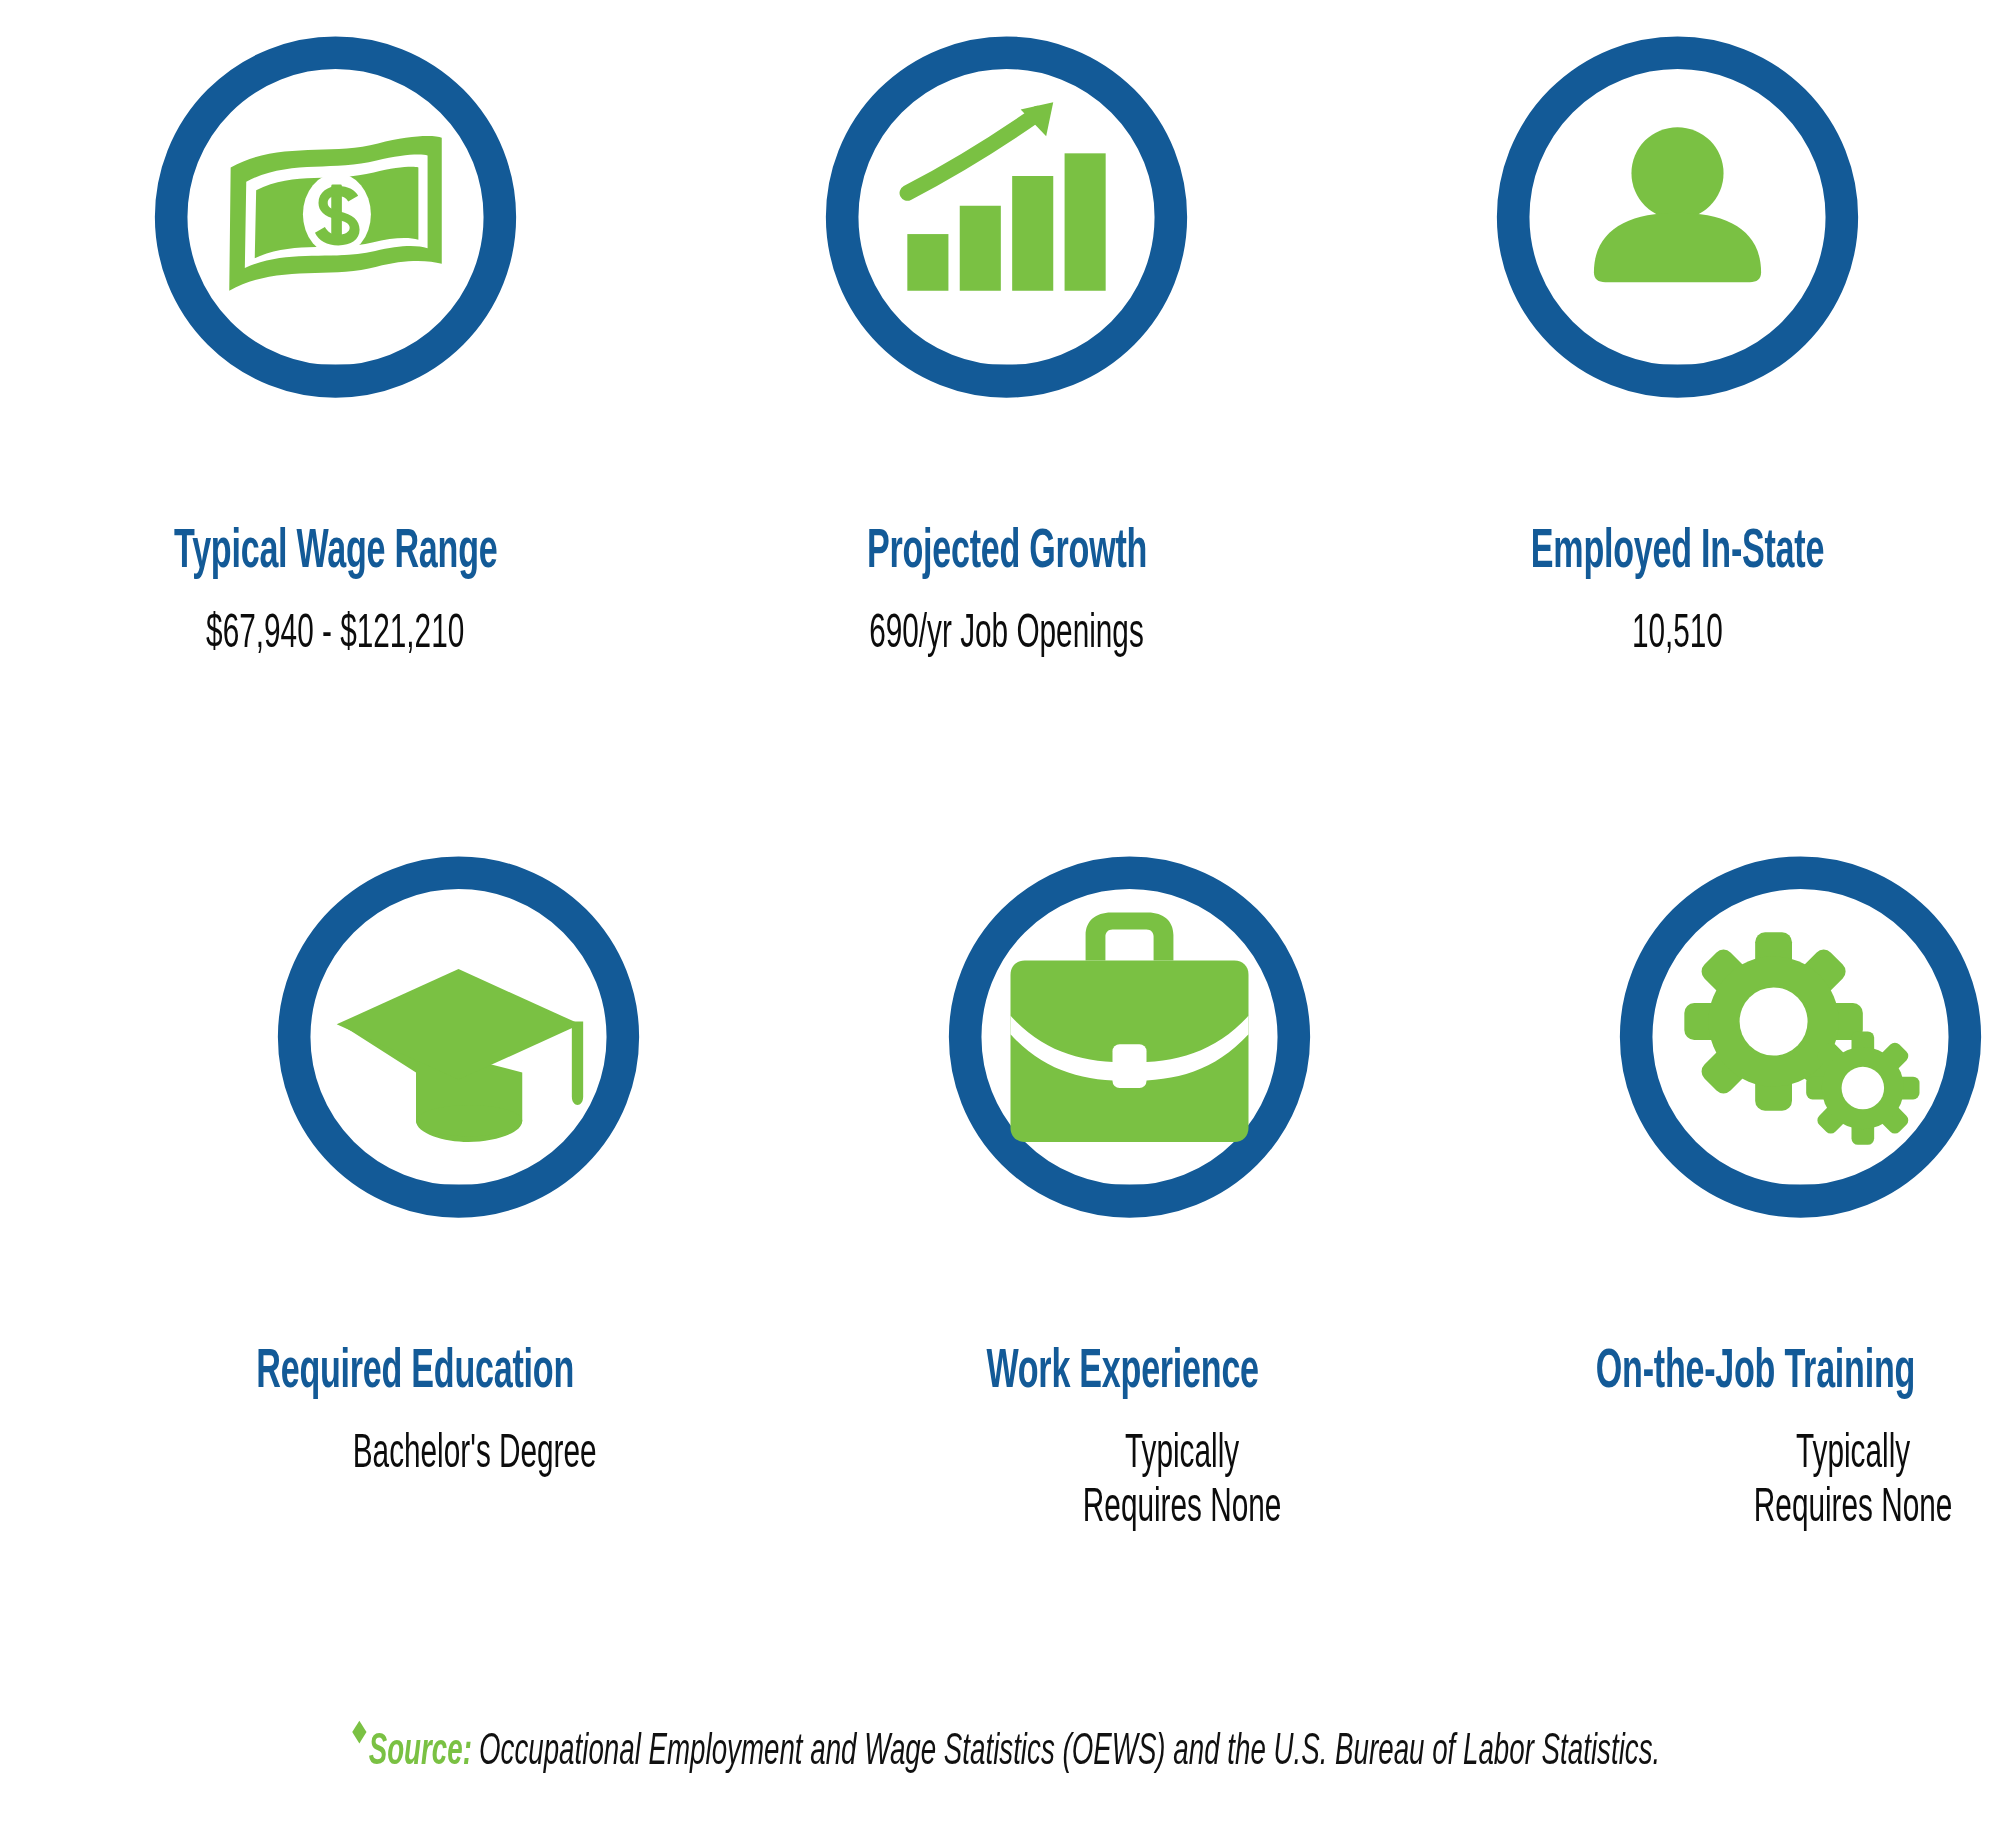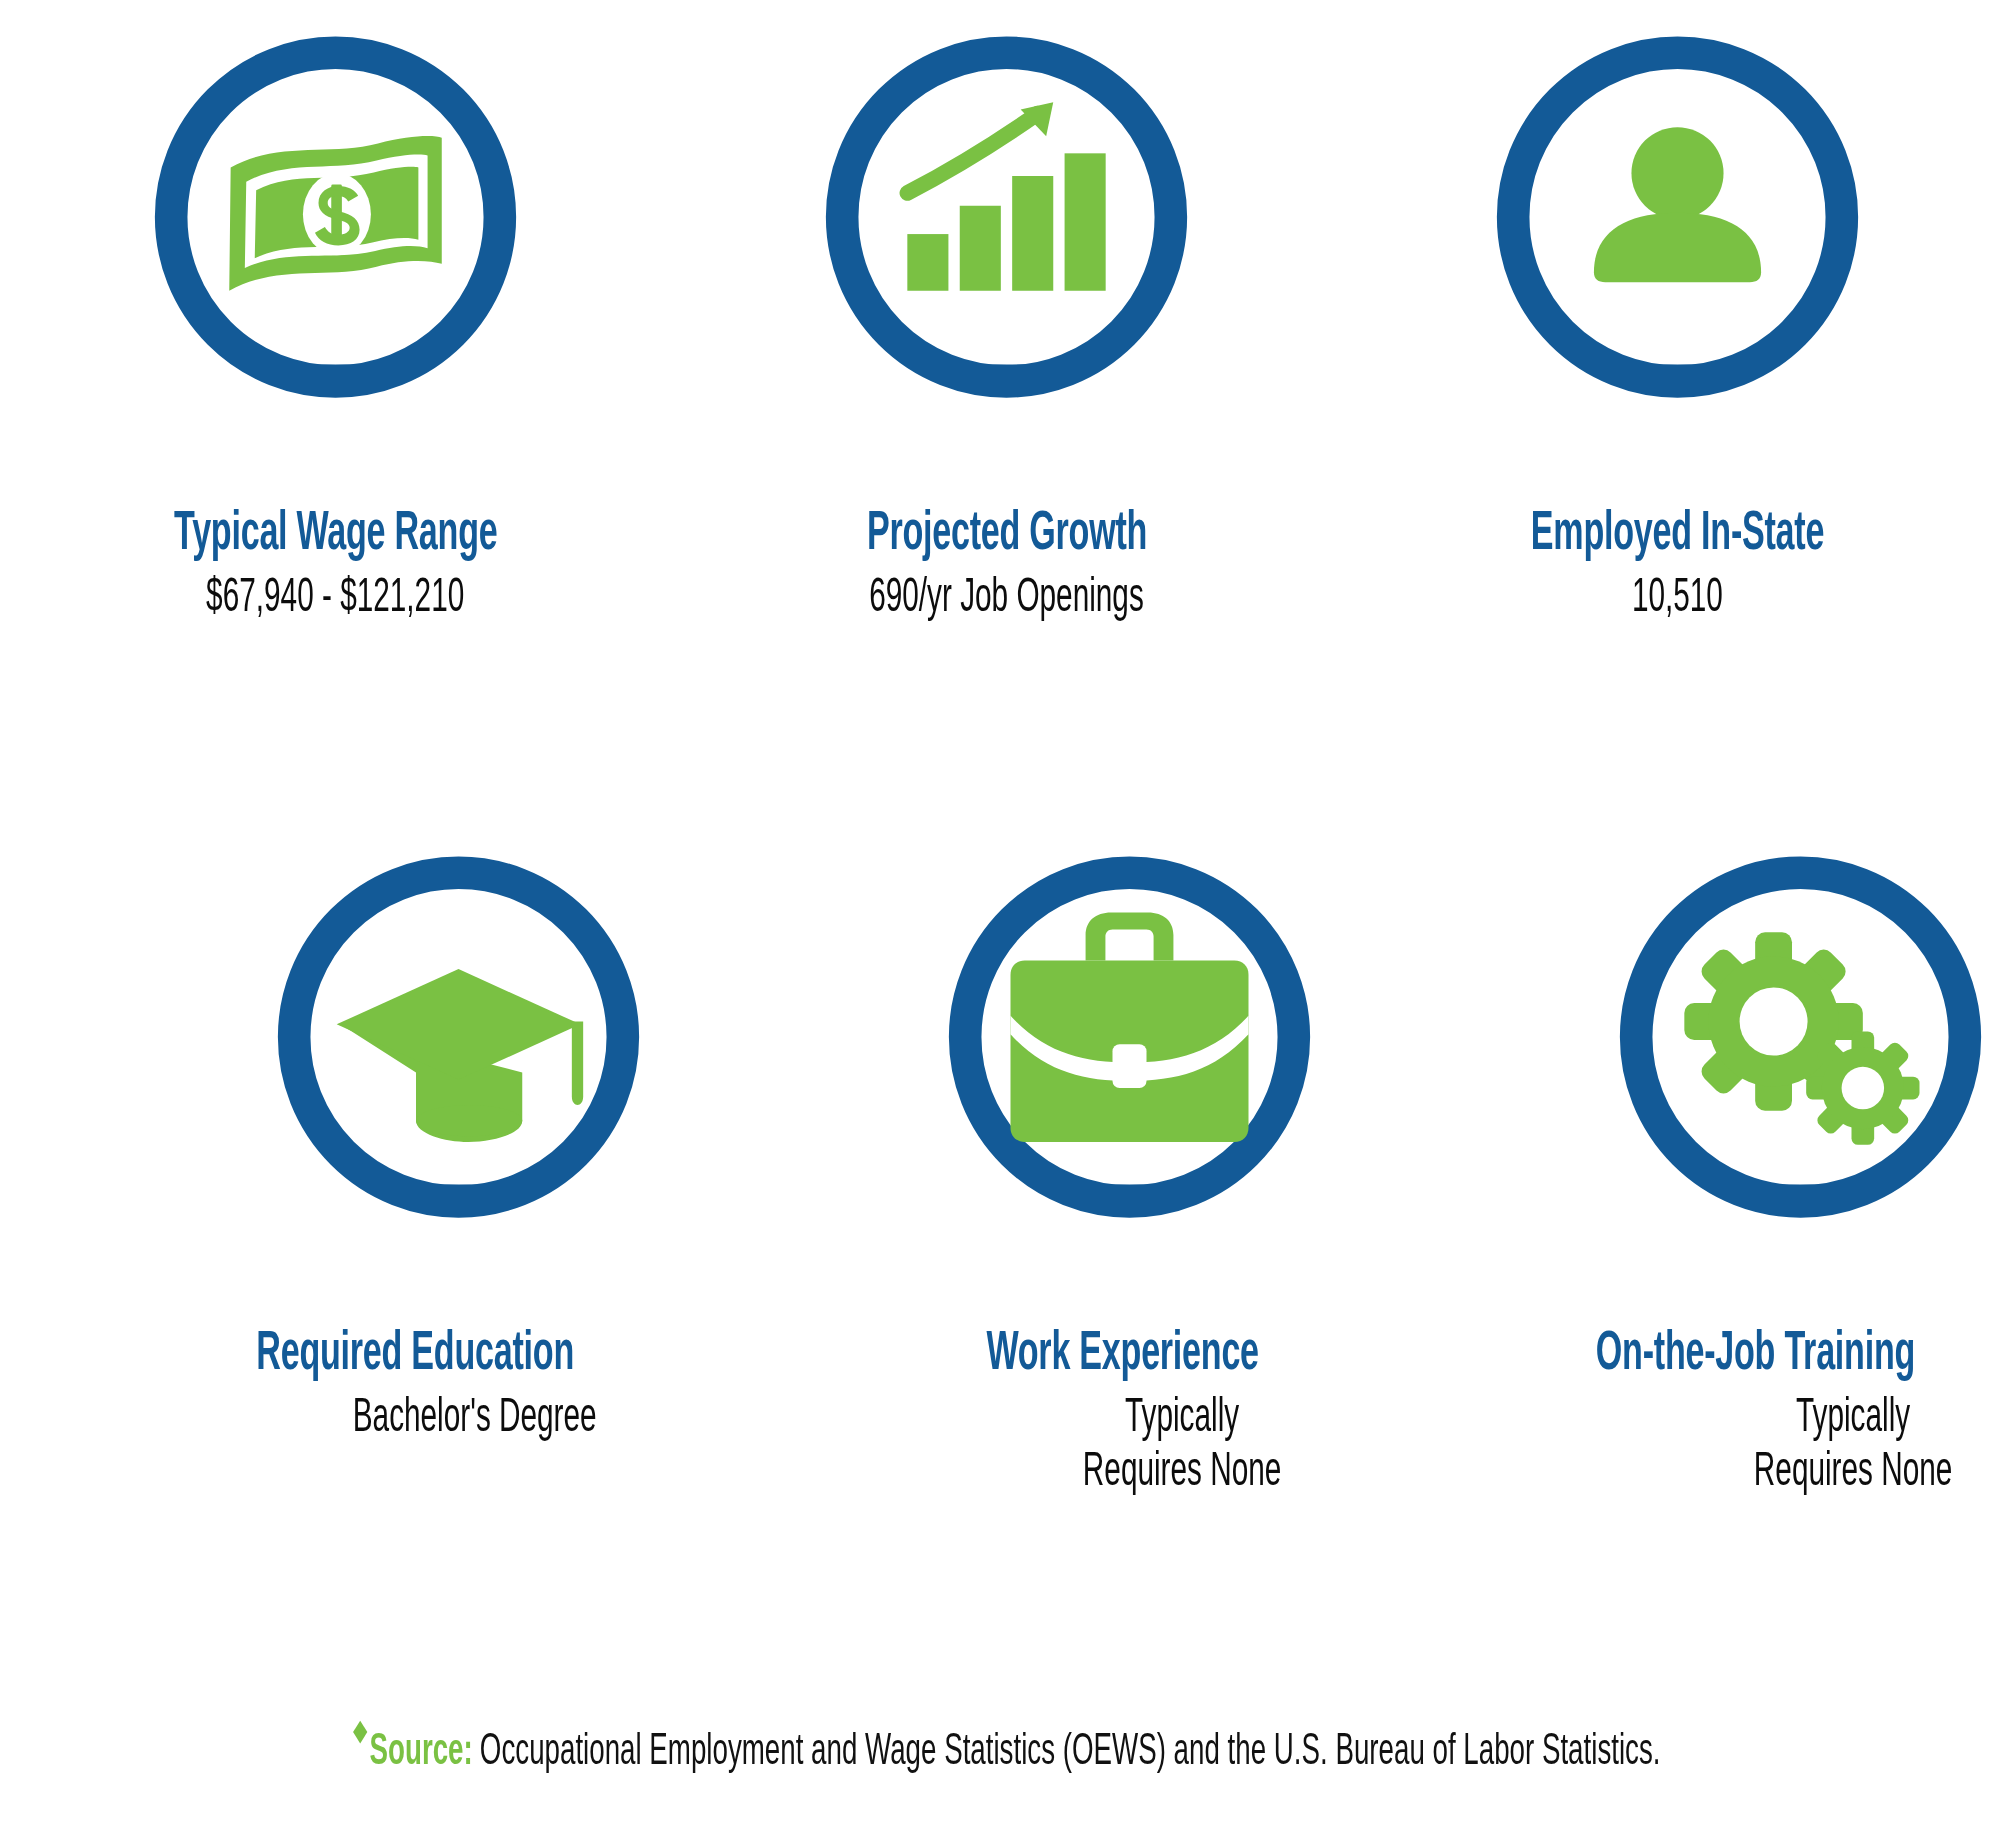--- a/index.html
+++ b/index.html
@@ -31,20 +31,21 @@
     display: flex;
     flex-wrap: wrap;
   }
 
   .cell {
     width: 671px;
     box-sizing: border-box;
     display: flex;
     flex-direction: column;
     align-items: center;
+    gap: 18px;
   }
   .cell.row1 { padding-top: 12.8px; height: 833px; }
   .cell.row2 { padding-top: 0px; height: 837px; align-items: flex-end; }
 
   
   .pin {
     position: relative;
     width: 425px;
     height: 496px;
     display: flex;
@@ -83,20 +84,21 @@
 
   
   .footer {
     position: absolute;
     left: 0;
     top: 1724px;
     width: 2015px;
     display: flex;
     align-items: flex-start;
     justify-content: center;
+    font-style: italic;
   }
   .footer-inner {
     display: flex;
     align-items: baseline;
     transform: scaleX(0.63);
     transform-origin: center top;
     white-space: nowrap;
   }
   .src-diamond {
     display: inline-block;

